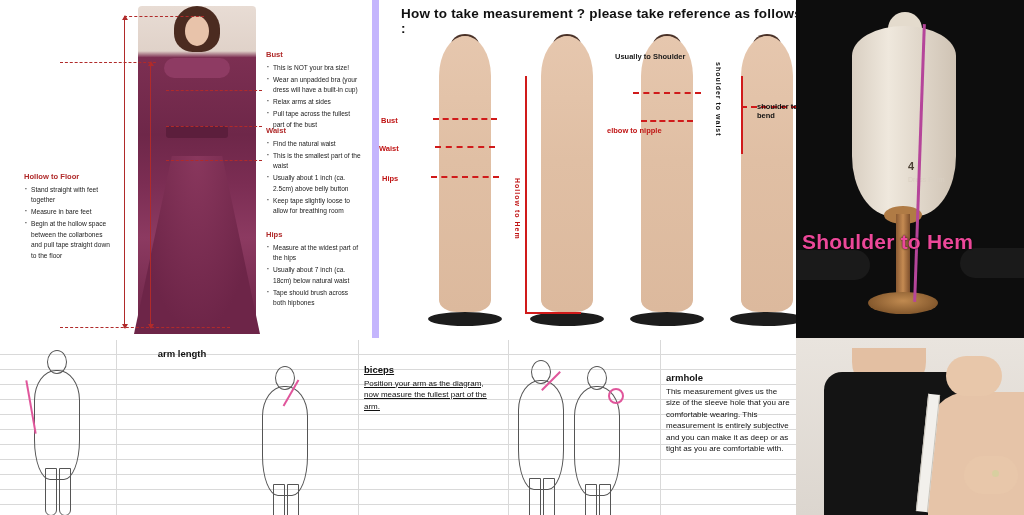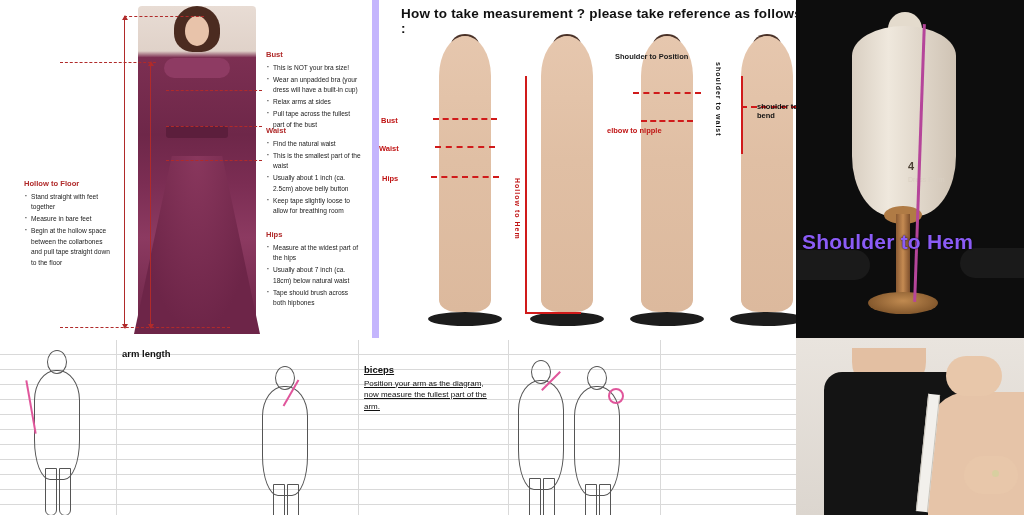--- a/index.html
+++ b/index.html
@@ -254,21 +254,21 @@
     left: 112px; top: 160px;
     font-size: 11px;
     font-weight: bold;
     color: #4a3f33;
   }
   .shoulder-hem {
     position: absolute;
     left: 6px; bottom: 84px;
     font-size: 21px;
     font-weight: bold;
-    color: #8b5cf6;
+    color: #ec4899;
     text-shadow: 0 0 2px #000;
     letter-spacing: .2px;
   }
 
   
   .strip {
     position: absolute;
     left: 0; top: 338px;
     width: 1024px; height: 177px;
     background: #ffffff;
@@ -335,21 +335,21 @@
     <div class="hline" style="left:60px; top:327px; width:170px;"></div>
 
     <div class="arrowline" style="left:150px; top:62px; height:266px;"></div>
     <div class="hline" style="left:60px; top:62px; width:96px;"></div>
 
     <div class="hline" style="left:166px; top:90px; width:96px;"></div>
     <div class="hline" style="left:166px; top:126px; width:96px;"></div>
     <div class="hline" style="left:166px; top:160px; width:96px;"></div>
 
 
-    <div class="blk" style="left:24px; top:172px; width:86px;margin-top:7px;">
+    <div class="blk" style="left:24px; top:172px; width:86px;">
       <span class="ttl">Hollow to Floor</span>
       <ul>
         <li>Stand straight with feet together</li>
         <li>Measure in bare feet</li>
         <li>Begin at the hollow space between the collarbones and pull tape straight down to the floor</li>
       </ul>
     </div>
 
     <div class="blk" style="left:266px; top:50px; width:96px;">
       <span class="ttl">Bust</span>
@@ -408,21 +408,21 @@
     <div class="vtext" style="left:135px; top:178px;">Hollow to Hem</div>
 
     <div class="figure" style="left:240px;">
       <div class="fig-hair"></div>
       <div class="fig-head"></div>
       <div class="fig-body"></div>
       <div class="fig-base"></div>
       <div class="meas-line" style="left:14px; top:56px; width:68px;"></div>
       <div class="meas-line" style="left:22px; top:84px; width:52px;"></div>
     </div>
-    <div class="meas-label" style="left:236px; top:52px; color:#1a1a1a;">Shoulder to Position</div>
+    <div class="meas-label" style="left:236px; top:52px; color:#1a1a1a;">Usually to Shoulder</div>
     <div class="meas-label" style="left:228px; top:126px;">elbow to nipple</div>
 
     <div class="figure" style="left:340px;">
       <div class="fig-hair"></div>
       <div class="fig-head"></div>
       <div class="fig-body"></div>
       <div class="fig-base"></div>
       <div class="vbracket" style="left:22px; top:40px; height:78px;"></div>
       <div class="meas-line" style="left:22px; top:70px; width:56px;"></div>
     </div>
@@ -453,21 +453,21 @@
     <div class="vrule" style="left:660px; top:2px; height:175px;"></div>
 
     <div class="sketch" style="left:22px; top:12px; width:70px; height:168px;">
       <div class="sk-head"></div>
       <div class="sk-body"></div>
       <div class="sk-leg1"></div>
       <div class="sk-leg2"></div>
       <div class="sk-pink" style="left:8px; top:30px; width:2px; height:54px; transform:rotate(-10deg);"></div>
     </div>
 
-    <div class="note" style="left:122px; top:10px; width:120px;">
+    <div class="note" style="left:122px; top:10px; width:120px;text-align:center;">
       <b>arm length</b>
     </div>
 
     <div class="sketch" style="left:250px; top:28px; width:70px; height:150px;">
       <div class="sk-head"></div>
       <div class="sk-body"></div>
       <div class="sk-leg1"></div>
       <div class="sk-leg2"></div>
       <div class="sk-pink" style="left:40px; top:12px; width:2px; height:30px; transform:rotate(30deg);"></div>
     </div>
@@ -486,20 +486,24 @@
     </div>
 
     <div class="sketch" style="left:562px; top:28px; width:70px; height:150px;">
       <div class="sk-head"></div>
       <div class="sk-body"></div>
       <div class="sk-leg1"></div>
       <div class="sk-leg2"></div>
       <div class="sk-pink" style="left:46px; top:22px; width:12px; height:12px; border-radius:50%; background:transparent; border:2px solid #e0569b;"></div>
     </div>
 
+    <div class="note" style="left:666px; top:34px; width:124px;">
+      <b>armhole</b>
+      <span>This measurement gives us the size of the sleeve hole that you are comfortable wearing. This measurement is entirely subjective and you can make it as deep or as tight as you are comfortable with.</span>
+    </div>
   </div>
 
   <div class="panel-photo2">
     <div class="p2-bg"></div>
     <div class="p2-neck"></div>
     <div class="p2-dark"></div>
     <div class="p2-arm"></div>
     <div class="p2-tape"></div>
     <div class="p2-hand"></div>
     <div class="p2-hand2"></div>

